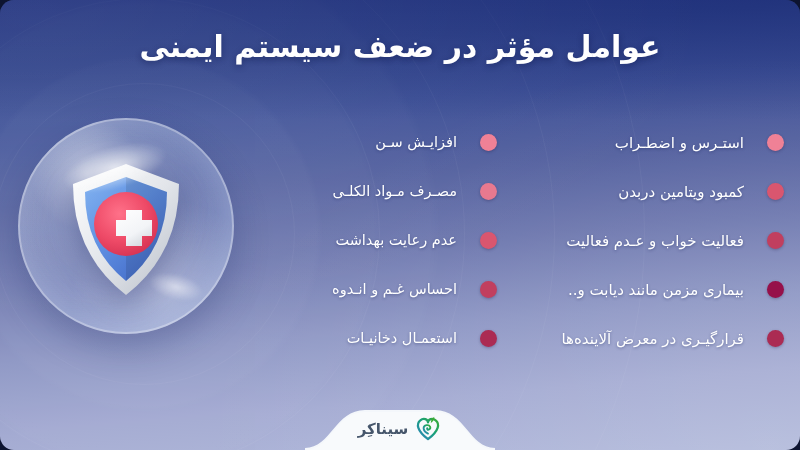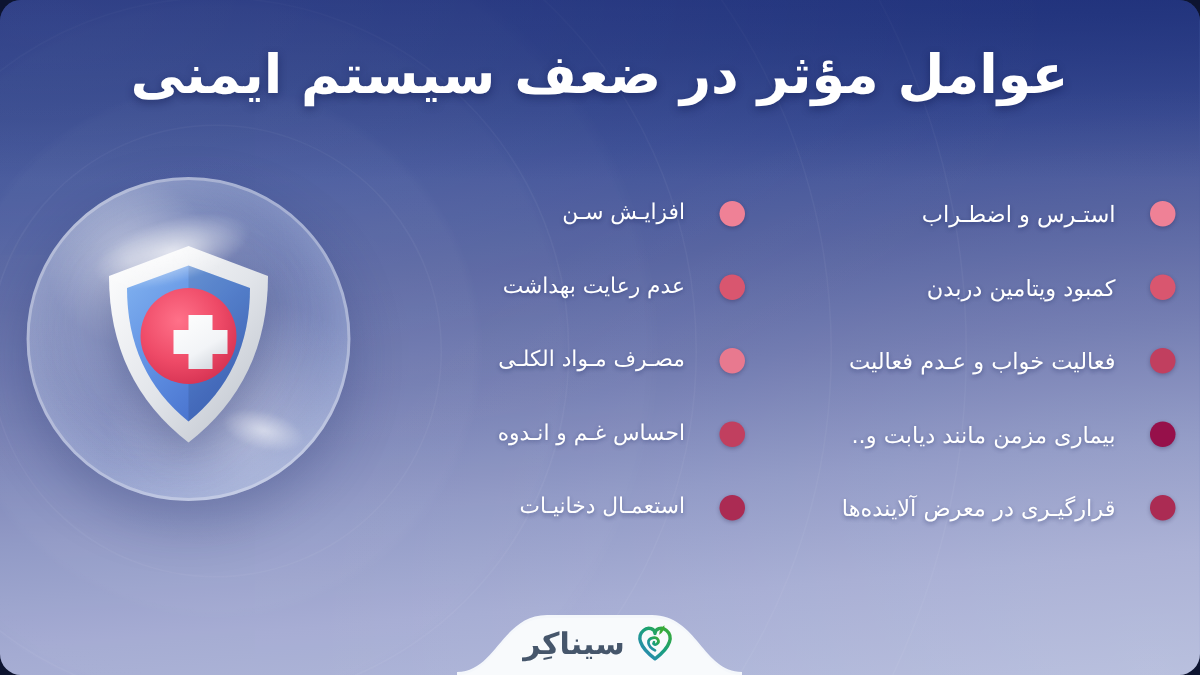--- a/index.html
+++ b/index.html
@@ -56,21 +56,21 @@
     pointer-events:none;
     background:linear-gradient(180deg,rgba(22,37,110,.55),rgba(22,37,110,0));
   }
 
   
   .title{
     position:absolute;
     top:28px;left:0;right:0;
     text-align:center;
     color:#ffffff;
-    font-size:36px;
+    font-size:30px;
     font-weight:bold;
     letter-spacing:.2px;
     line-height:1.25;
     text-shadow:0 2px 6px rgba(10,20,70,.45);
     z-index:6;
   }
 
   
   .cols{
     position:absolute;
@@ -177,21 +177,21 @@
     display:flex;
     flex-direction:row;
     align-items:center;
     justify-content:center;
     gap:6px;
   }
   .logo-mark{flex:0 0 auto;width:28px;height:28px;}
   .logo-mark svg{display:block;width:100%;height:100%;}
   .logo-text{
     color:#46566b;
-    font-size:20px;
+    font-size:15px;
     font-weight:bold;
     line-height:1;
     letter-spacing:.3px;
     transform:translateY(1px);
   }
 </style>
 </head>
 <body>
 
 <div id="infographic">
@@ -273,26 +273,26 @@
         <span class="row-label">قرارگیـری در معرض آلاینده‌ها</span>
       </div>
     </div>
 
     <div class="col col-left">
       <div class="row">
         <span class="bullet" style="background: rgb(239, 129, 150);"></span>
         <span class="row-label">افزایـش  سـن</span>
       </div>
       <div class="row">
+        <span class="bullet" style="background: rgb(232, 121, 143);"></span>
+        <span class="row-label">مصـرف مـواد الکلـی</span>
+      </div>
+      <div class="row">
         <span class="bullet" style="background: rgb(217, 86, 111);"></span>
         <span class="row-label">عدم رعایت بهداشت</span>
-      </div>
-      <div class="row">
-        <span class="bullet" style="background: rgb(232, 121, 143);"></span>
-        <span class="row-label">مصـرف مـواد الکلـی</span>
       </div>
       <div class="row">
         <span class="bullet" style="background: rgb(193, 63, 95);"></span>
         <span class="row-label">احساس غـم و انـدوه</span>
       </div>
       <div class="row">
         <span class="bullet" style="background: rgb(171, 43, 83);"></span>
         <span class="row-label">استعمـال دخانیـات</span>
       </div>
     </div>

